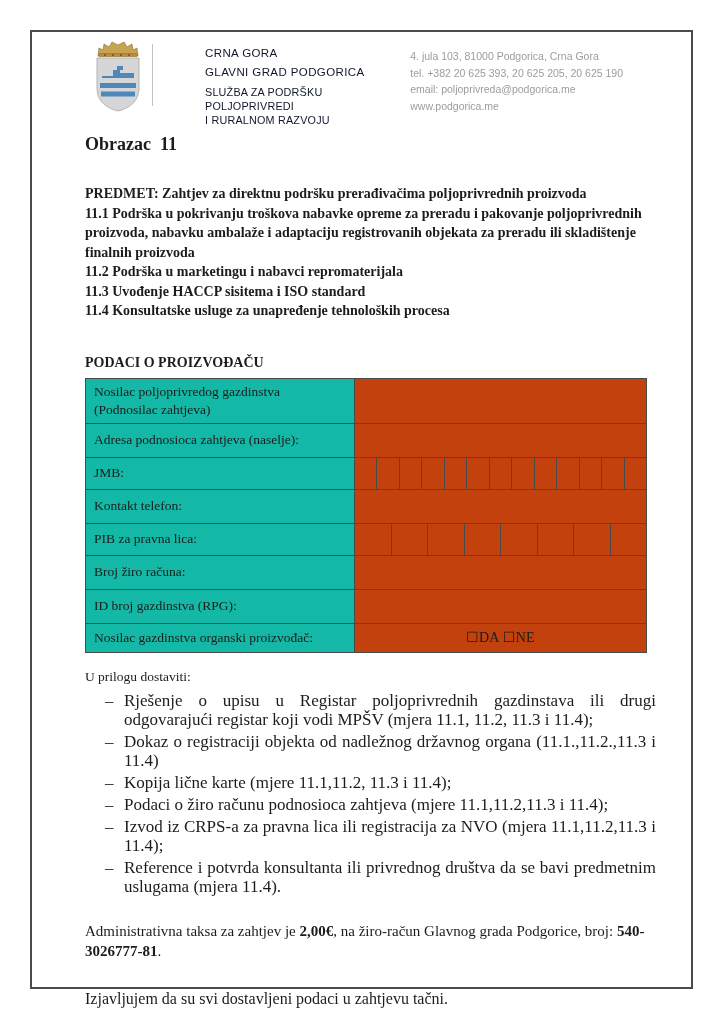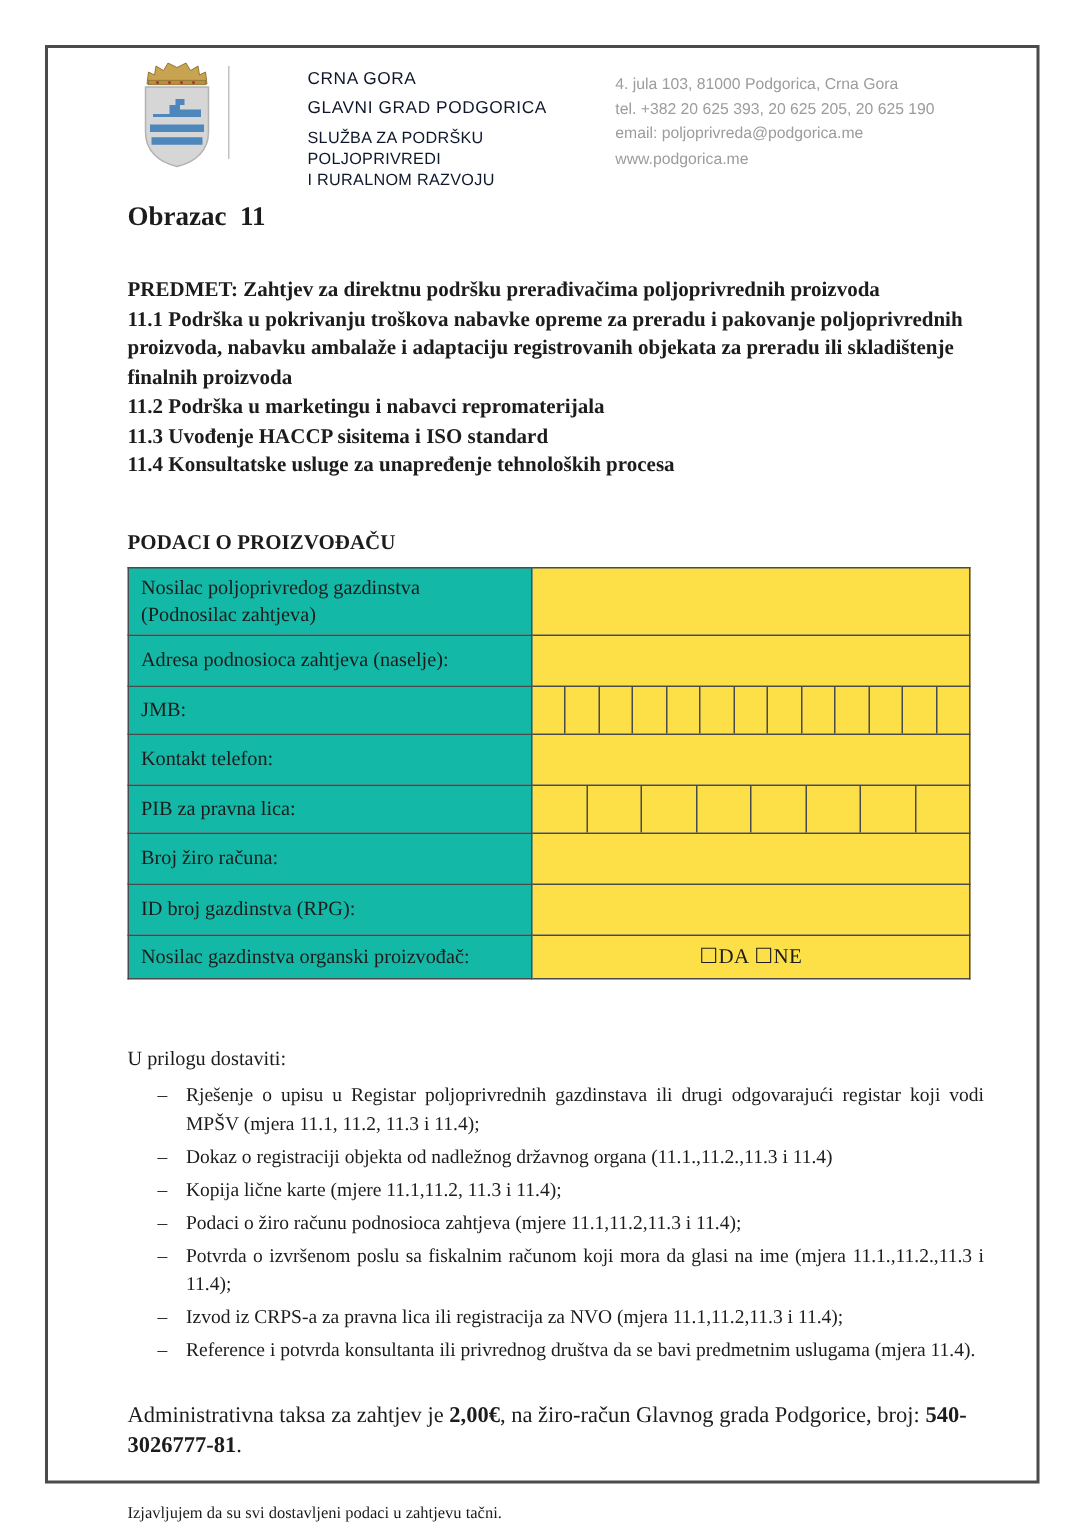--- a/index.html
+++ b/index.html
@@ -38,44 +38,44 @@
 
   
   .section-title { margin-top: 34px; font-weight: bold; font-size: 14px; }
   .ptable { display: table; border-collapse: collapse; width: 562px; margin-top: 7px; }
   .trow { display: table-row; }
   .tlabel, .tvalue {
     display: table-cell; border: 1.5px solid #4a4a4a;
     font-size: 13.5px; vertical-align: middle; padding: 3px 8px;
   }
   .tlabel { background: #14b8a6; width: 269px; line-height: 17.5px; }
-  .tvalue { background: #fde047; }
+  .tvalue { background: #c2410c; }
   .h-tall  .tlabel, .h-tall  .tvalue { height: 45px; }
   .h-norm  .tlabel, .h-norm  .tvalue { height: 34px; }
   .h-digit .tlabel, .h-digit .tvalue { height: 32px; }
   .h-last  .tlabel, .h-last  .tvalue { height: 29px; }
   .tvalue.boxes { padding: 0; }
   .boxes-inner { display: flex; height: 100%; min-height: 30px; }
   .digit-cell { flex: 1 1 0; border-right: 1px solid #4a4a4a; }
   .digit-cell:last-child { border-right: none; }
   .tvalue.center { text-align: center; font-size: 14px; letter-spacing: .3px; }
 
   
-  .attach-intro { margin-top: 45px; font-size: 13.5px; }
+  .attach-intro { margin-top: 16px; font-size: 13.5px; }
   .attach-list { margin-top: 6px; padding-left: 39px; list-style: none; }
   .attach-list li {
-    position: relative; font-size: 13px; line-height: 19px;
+    position: relative; font-size: 17px; line-height: 19px;
     margin-bottom: 3px; text-align: justify; padding-right: 1px;
   }
   .attach-list li::before { content: "\2013"; position: absolute; left: -19px; }
 
   
   .fee { margin-top: 25px; font-size: 15px; line-height: 20px; width: 568px; }
   .fee b { font-weight: bold; }
-  .declaration { margin-top: 29px; font-size: 11px; }
+  .declaration { margin-top: 29px; font-size: 16px; }
 </style>
 </head>
 <body>
 
 <div class="page">
   <div class="content">
 
     <div class="letterhead">
       <svg class="logo" viewBox="0 0 50 72">
 
@@ -187,21 +187,20 @@
         <div class="tvalue center">☐DA ☐NE</div>
       </div>
     </div>
 
     <div class="attach-intro">U prilogu dostaviti:</div>
     <ul class="attach-list">
         <li>Rješenje o upisu u Registar poljoprivrednih gazdinstava ili drugi odgovarajući registar koji vodi MPŠV (mjera 11.1, 11.2, 11.3 i 11.4);</li>
         <li>Dokaz o registraciji objekta od nadležnog državnog organa (11.1.,11.2.,11.3 i 11.4)</li>
         <li>Kopija lične karte (mjere 11.1,11.2, 11.3 i 11.4);</li>
         <li>Podaci o žiro računu podnosioca zahtjeva (mjere 11.1,11.2,11.3 i 11.4);</li>
-        <li>Potvrda o izvršenom poslu sa fiskalnim računom koji mora da glasi na ime (mjera 11.1.,11.2.,11.3 i 11.4);</li>
         <li>Izvod iz CRPS-a za pravna lica ili registracija za NVO (mjera 11.1,11.2,11.3 i 11.4);</li>
         <li>Reference i potvrda konsultanta ili privrednog društva da se bavi predmetnim uslugama (mjera 11.4).</li>
       </ul>
 
     <p class="fee"><span>Administrativna taksa za zahtjev je </span><b>2,00€</b><span>, na žiro-račun Glavnog grada Podgorice, broj: </span><b>540-3026777-81</b><span>.</span></p>
 
     <p class="declaration">Izjavljujem da su svi dostavljeni podaci u zahtjevu tačni.</p>
 
   </div>
 </div>

